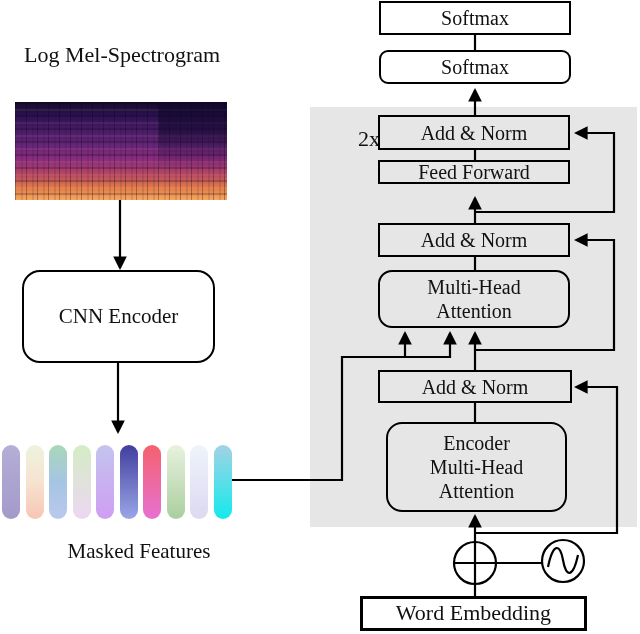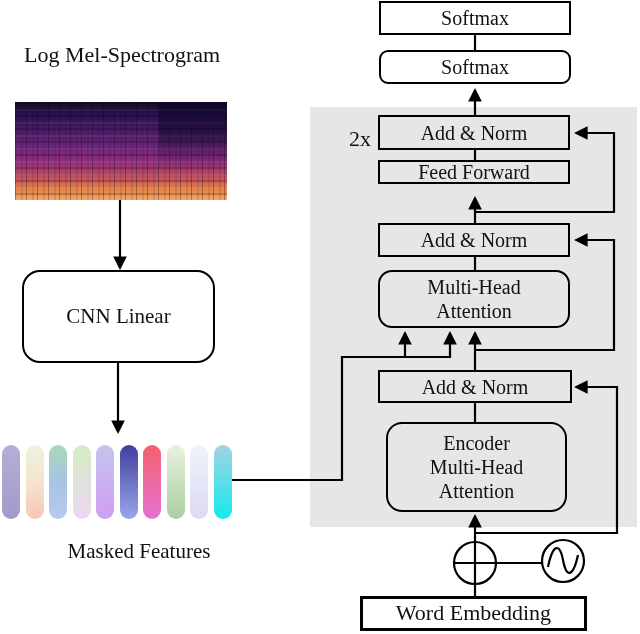--- a/index.html
+++ b/index.html
@@ -10,21 +10,21 @@
   .panel{position:absolute;left:310px;top:107px;width:327px;height:420px;background:#e6e6e6;}
   .box{
     position:absolute;box-sizing:border-box;border:2.5px solid #000;border-radius:0;
     display:flex;align-items:center;justify-content:center;text-align:center;
     font-size:20px;line-height:1.2;white-space:pre-line;background:transparent;
   }
   .box.white{background:#fff;}
   .box.square{border-radius:0;border-width:3px;font-size:22px;}
   .lbl{position:absolute;white-space:nowrap;margin-left:18px;}
   #title-label{left:6px;top:42px;font-size:22px;}
-  #repeat-label{left:331px;top:126px;font-size:22px;text-align:right;}
+  #repeat-label{left:340px;top:126px;font-size:22px;text-align:right;}
   #audio-label{left:6px;top:539px;width:230px;text-align:center;font-size:21px;white-space:nowrap;}
   #spec{position:absolute;left:15px;top:102px;width:212px;height:98px;}
   #spec .layer{position:absolute;inset:0;}
   #spec .v-stripes{
     background:repeating-linear-gradient(90deg,rgba(10,0,25,.30) 0 1.5px,transparent 1.5px 6px,rgba(40,10,60,.12) 6px 8px,transparent 8px 11px);
   }
   #spec .h-bands{
     background:repeating-linear-gradient(180deg,rgba(0,0,0,.20) 0 2px,transparent 2px 7px,rgba(255,200,120,.08) 7px 9px,transparent 9px 13px);
   }
   #spec .dark-right{
@@ -101,21 +101,21 @@
 
   <div class="lbl" id="title-label">Log Mel-Spectrogram</div>
 
   <div id="spec">
     <div class="layer" id="spec-base" style="background: linear-gradient(rgb(20, 10, 40) 0%, rgb(42, 17, 80) 13%, rgb(71, 27, 102) 28%, rgb(102, 37, 120) 44%, rgb(143, 45, 126) 60%, rgb(184, 74, 96) 75%, rgb(224, 122, 74) 87%, rgb(247, 167, 92) 100%);"></div>
     <div class="layer v-stripes"></div>
     <div class="layer h-bands"></div>
     <div class="layer dark-right"></div>
   </div>
 
-  <div class="box white" style="left:22px;top:270px;width:193px;height:93px;border-radius:18px;font-size:21px;">CNN Linear</div>
+  <div class="box white" style="left:22px;top:270px;width:193px;height:93px;border-radius:18px;font-size:21px;">CNN Encoder</div>
 
   <div id="bars">
       <div class="afbar" style="background: linear-gradient(rgb(181, 174, 214), rgb(163, 154, 202));"></div>
       <div class="afbar" style="background: linear-gradient(rgb(238, 243, 221), rgb(246, 227, 208), rgb(248, 197, 180));"></div>
       <div class="afbar" style="background: linear-gradient(rgb(168, 216, 184), rgb(166, 196, 228), rgb(186, 201, 238));"></div>
       <div class="afbar" style="background: linear-gradient(rgb(212, 236, 196), rgb(236, 215, 242));"></div>
       <div class="afbar" style="background: linear-gradient(rgb(195, 196, 238), rgb(207, 158, 242));"></div>
       <div class="afbar" style="background: linear-gradient(rgb(65, 63, 159), rgb(154, 166, 232));"></div>
       <div class="afbar" style="background: linear-gradient(rgb(244, 97, 110), rgb(231, 113, 211));"></div>
       <div class="afbar" style="background: linear-gradient(rgb(232, 242, 222), rgb(170, 206, 159));"></div>

